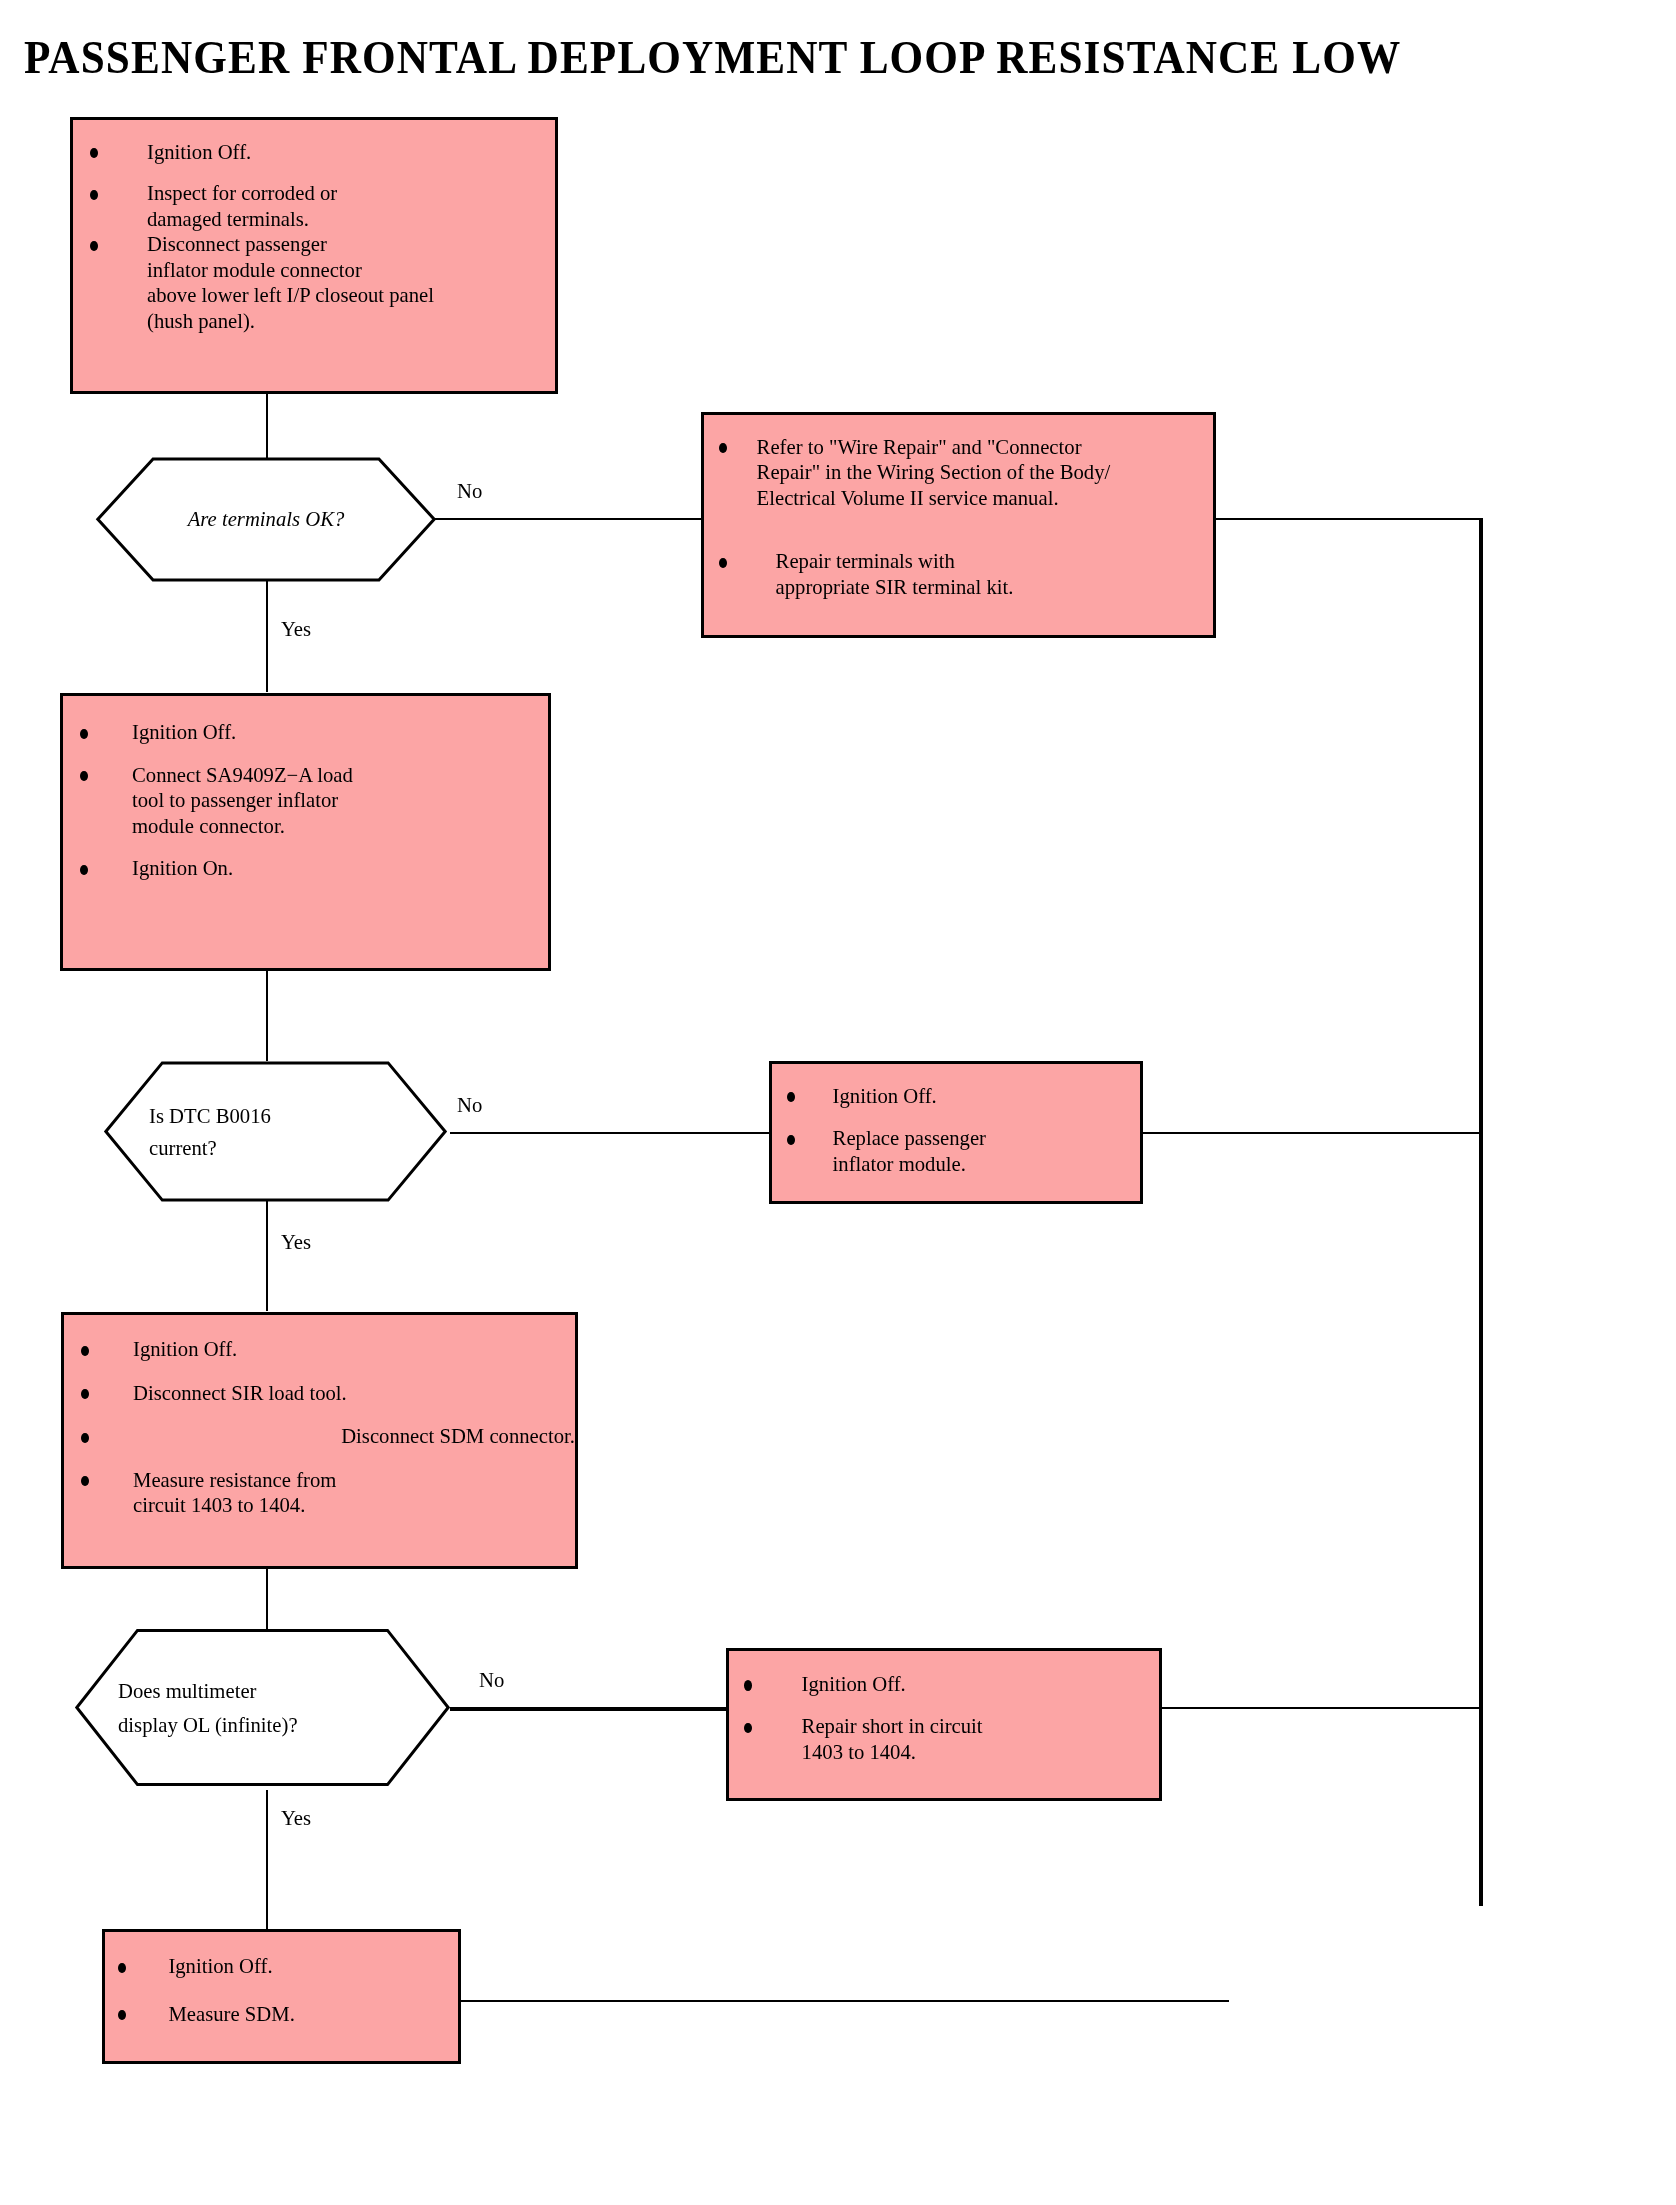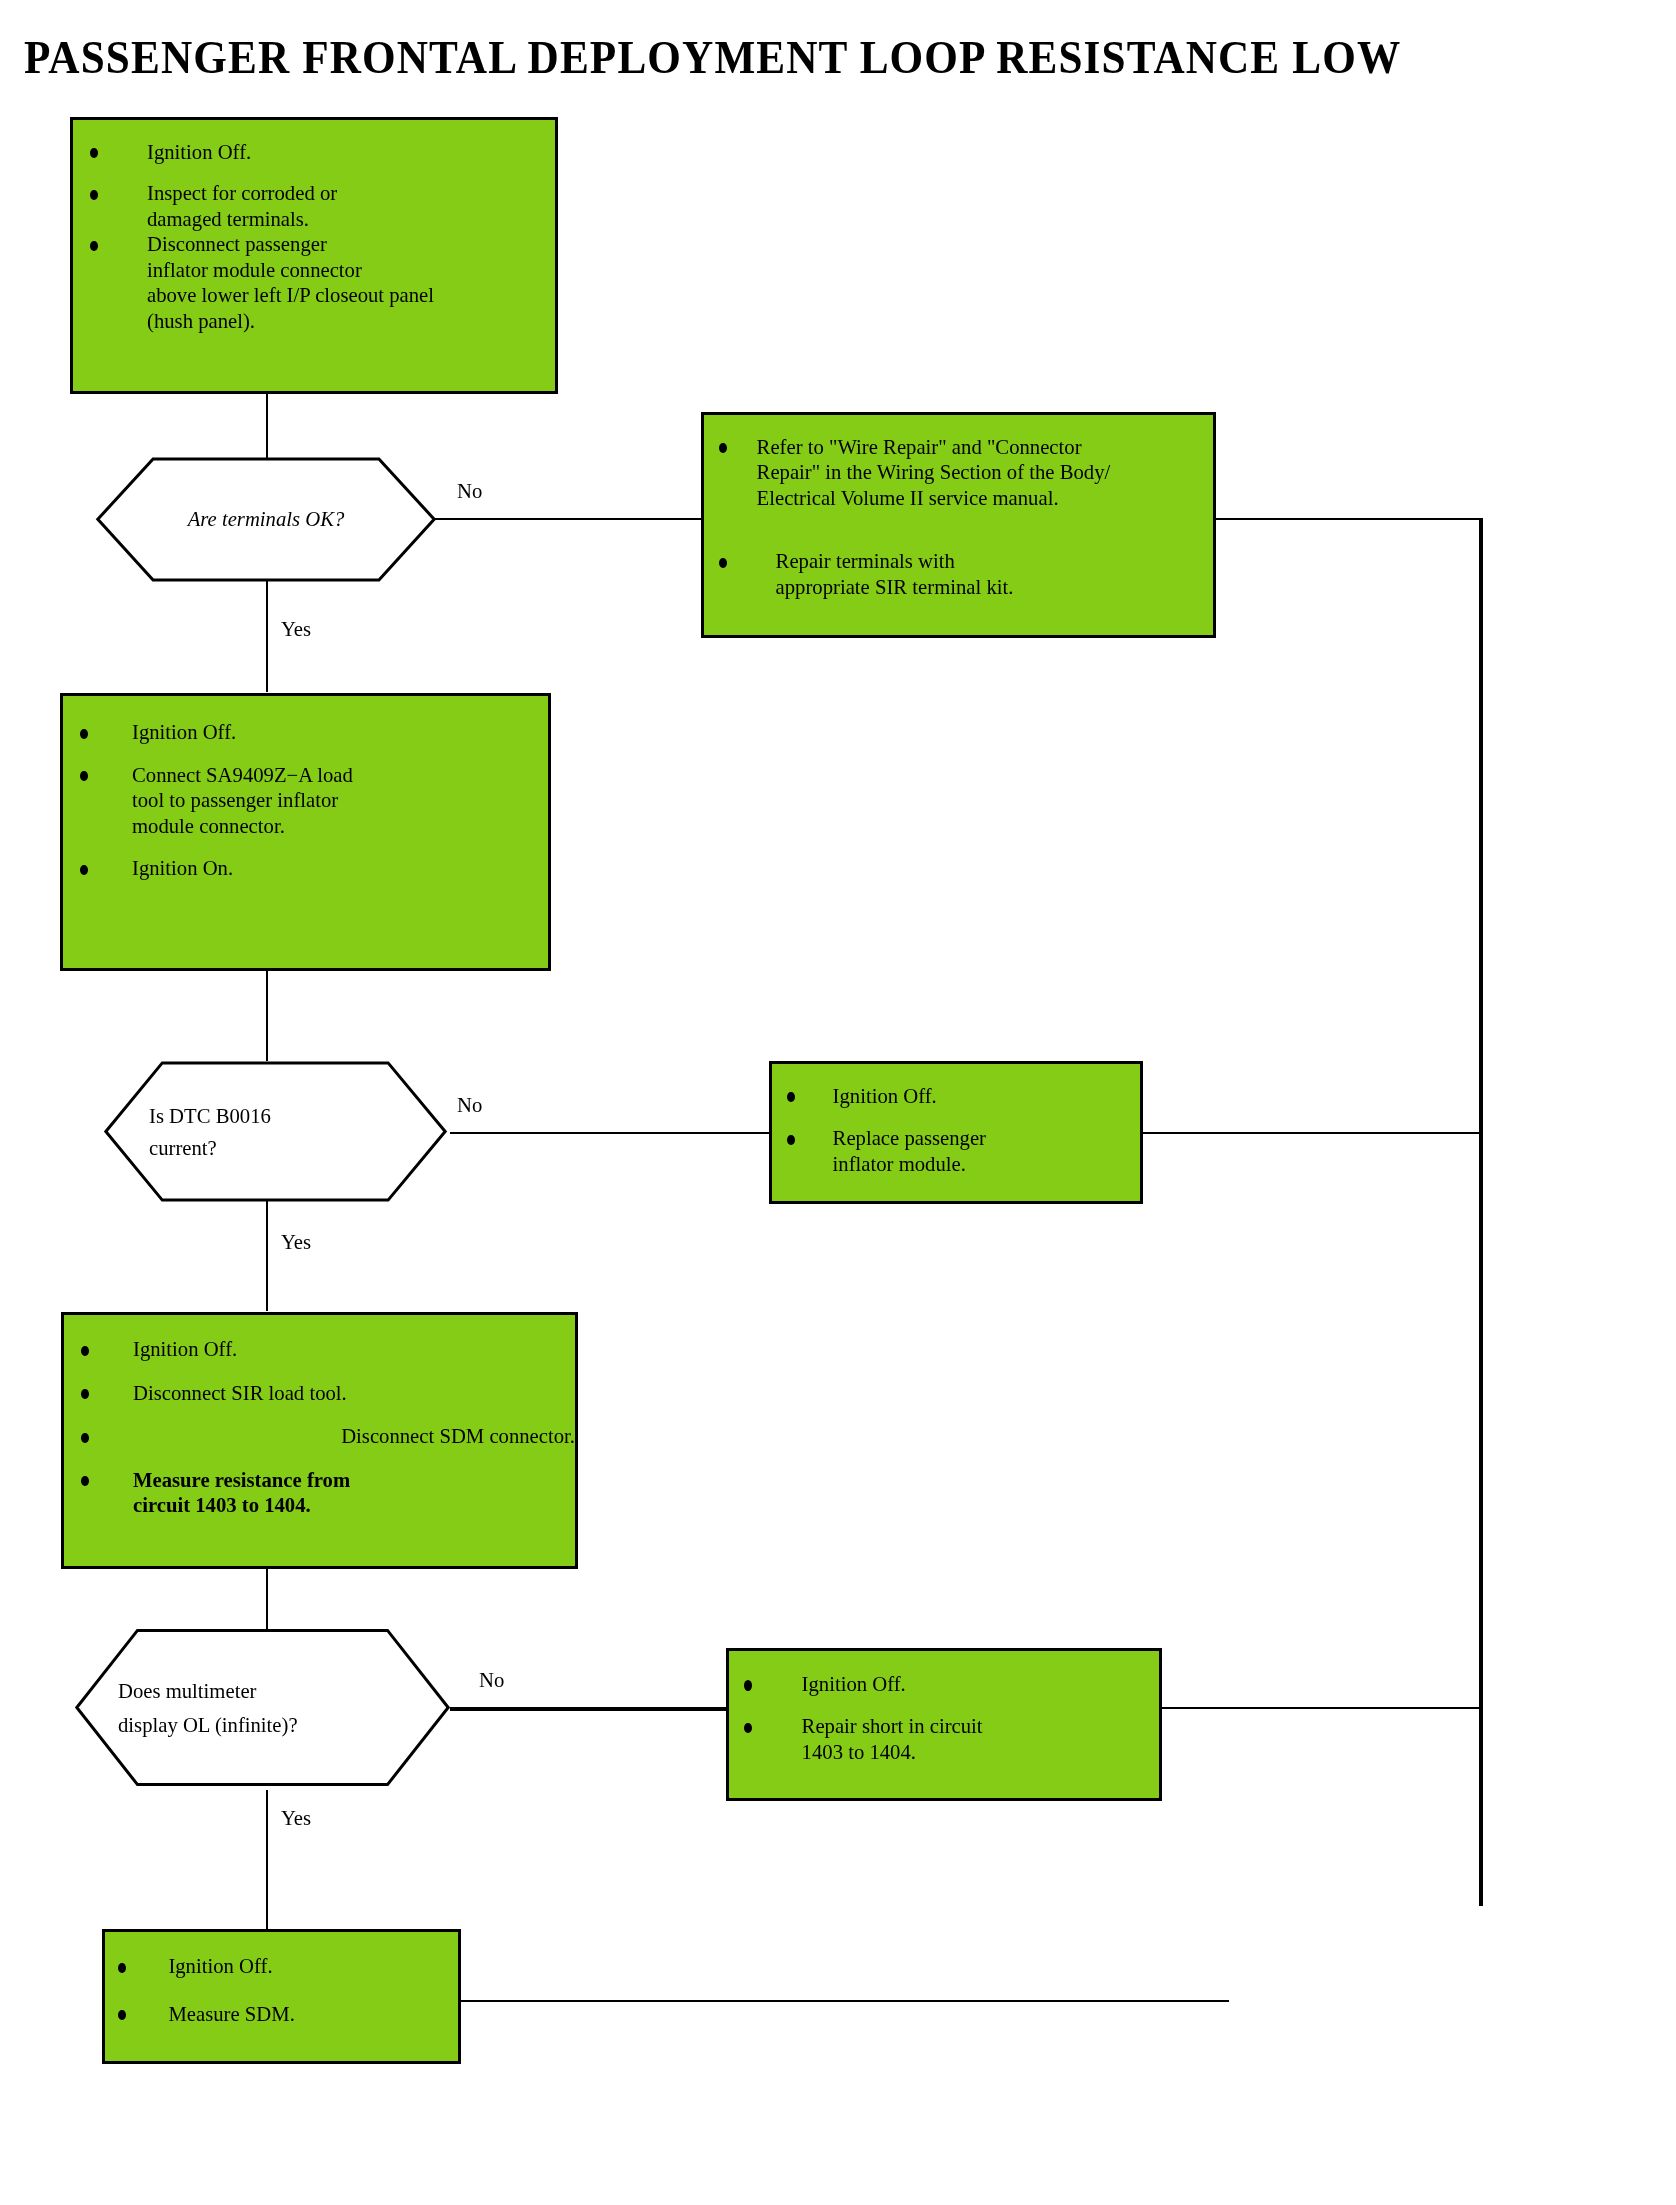--- a/index.html
+++ b/index.html
@@ -15,21 +15,21 @@
     font-weight:bold;
     font-size:47px;
     letter-spacing:1.2px;
     transform:scaleX(0.92);
     transform-origin:left top;
     white-space:nowrap;
     line-height:1;
   }
 
   
-  .node{position:absolute;box-sizing:border-box;background:#84cc16;}
+  .node{position:absolute;box-sizing:border-box;background:#fca5a5;}
   .rect{border:3px solid #000;}
   .term{border:6.7px solid #000;border-radius:134px;}
 
   .hex{position:absolute;background:transparent;}
   .hex svg{position:absolute;left:0;top:0;overflow:visible;}
   .hex .hexlabel{position:absolute;left:0;top:0;width:100%;height:100%;
      display:flex;flex-direction:column;justify-content:center;}
 
   
   ul.bl{list-style:none;margin:0;padding:0;}
@@ -186,21 +186,21 @@
       <li style="margin-bottom:18px;">
         <span class="bullet"></span>
         <span class="txt" style="margin-left:52px;white-space:pre-line;">Disconnect SIR load tool.</span>
       </li>
       <li style="margin-bottom:18px;text-align:right;">
         <span class="bullet"></span>
         <span class="txt" style="margin-left:52px;white-space:pre-line;">Disconnect SDM connector.</span>
       </li>
       <li>
         <span class="bullet"></span>
-        <span class="txt" style="margin-left:52px;white-space:pre-line;font-weight:bold;">Measure resistance from
+        <span class="txt" style="margin-left:52px;white-space:pre-line;">Measure resistance from
 circuit 1403 to 1404.</span>
       </li>
     </ul>
   </div>
 
   <div class="hex" style="left:74px;top:1628px;width:377px;height:159px;">
     <svg width="377" height="159" viewBox="0 0 620 262">
       <polygon points="104,4 516,4 616,131 516,258 104,258 4,131" fill="#ffffff" stroke="#000000" stroke-width="5"></polygon>
     </svg>
     <div class="hexlabel" style="padding-left:44px;">

